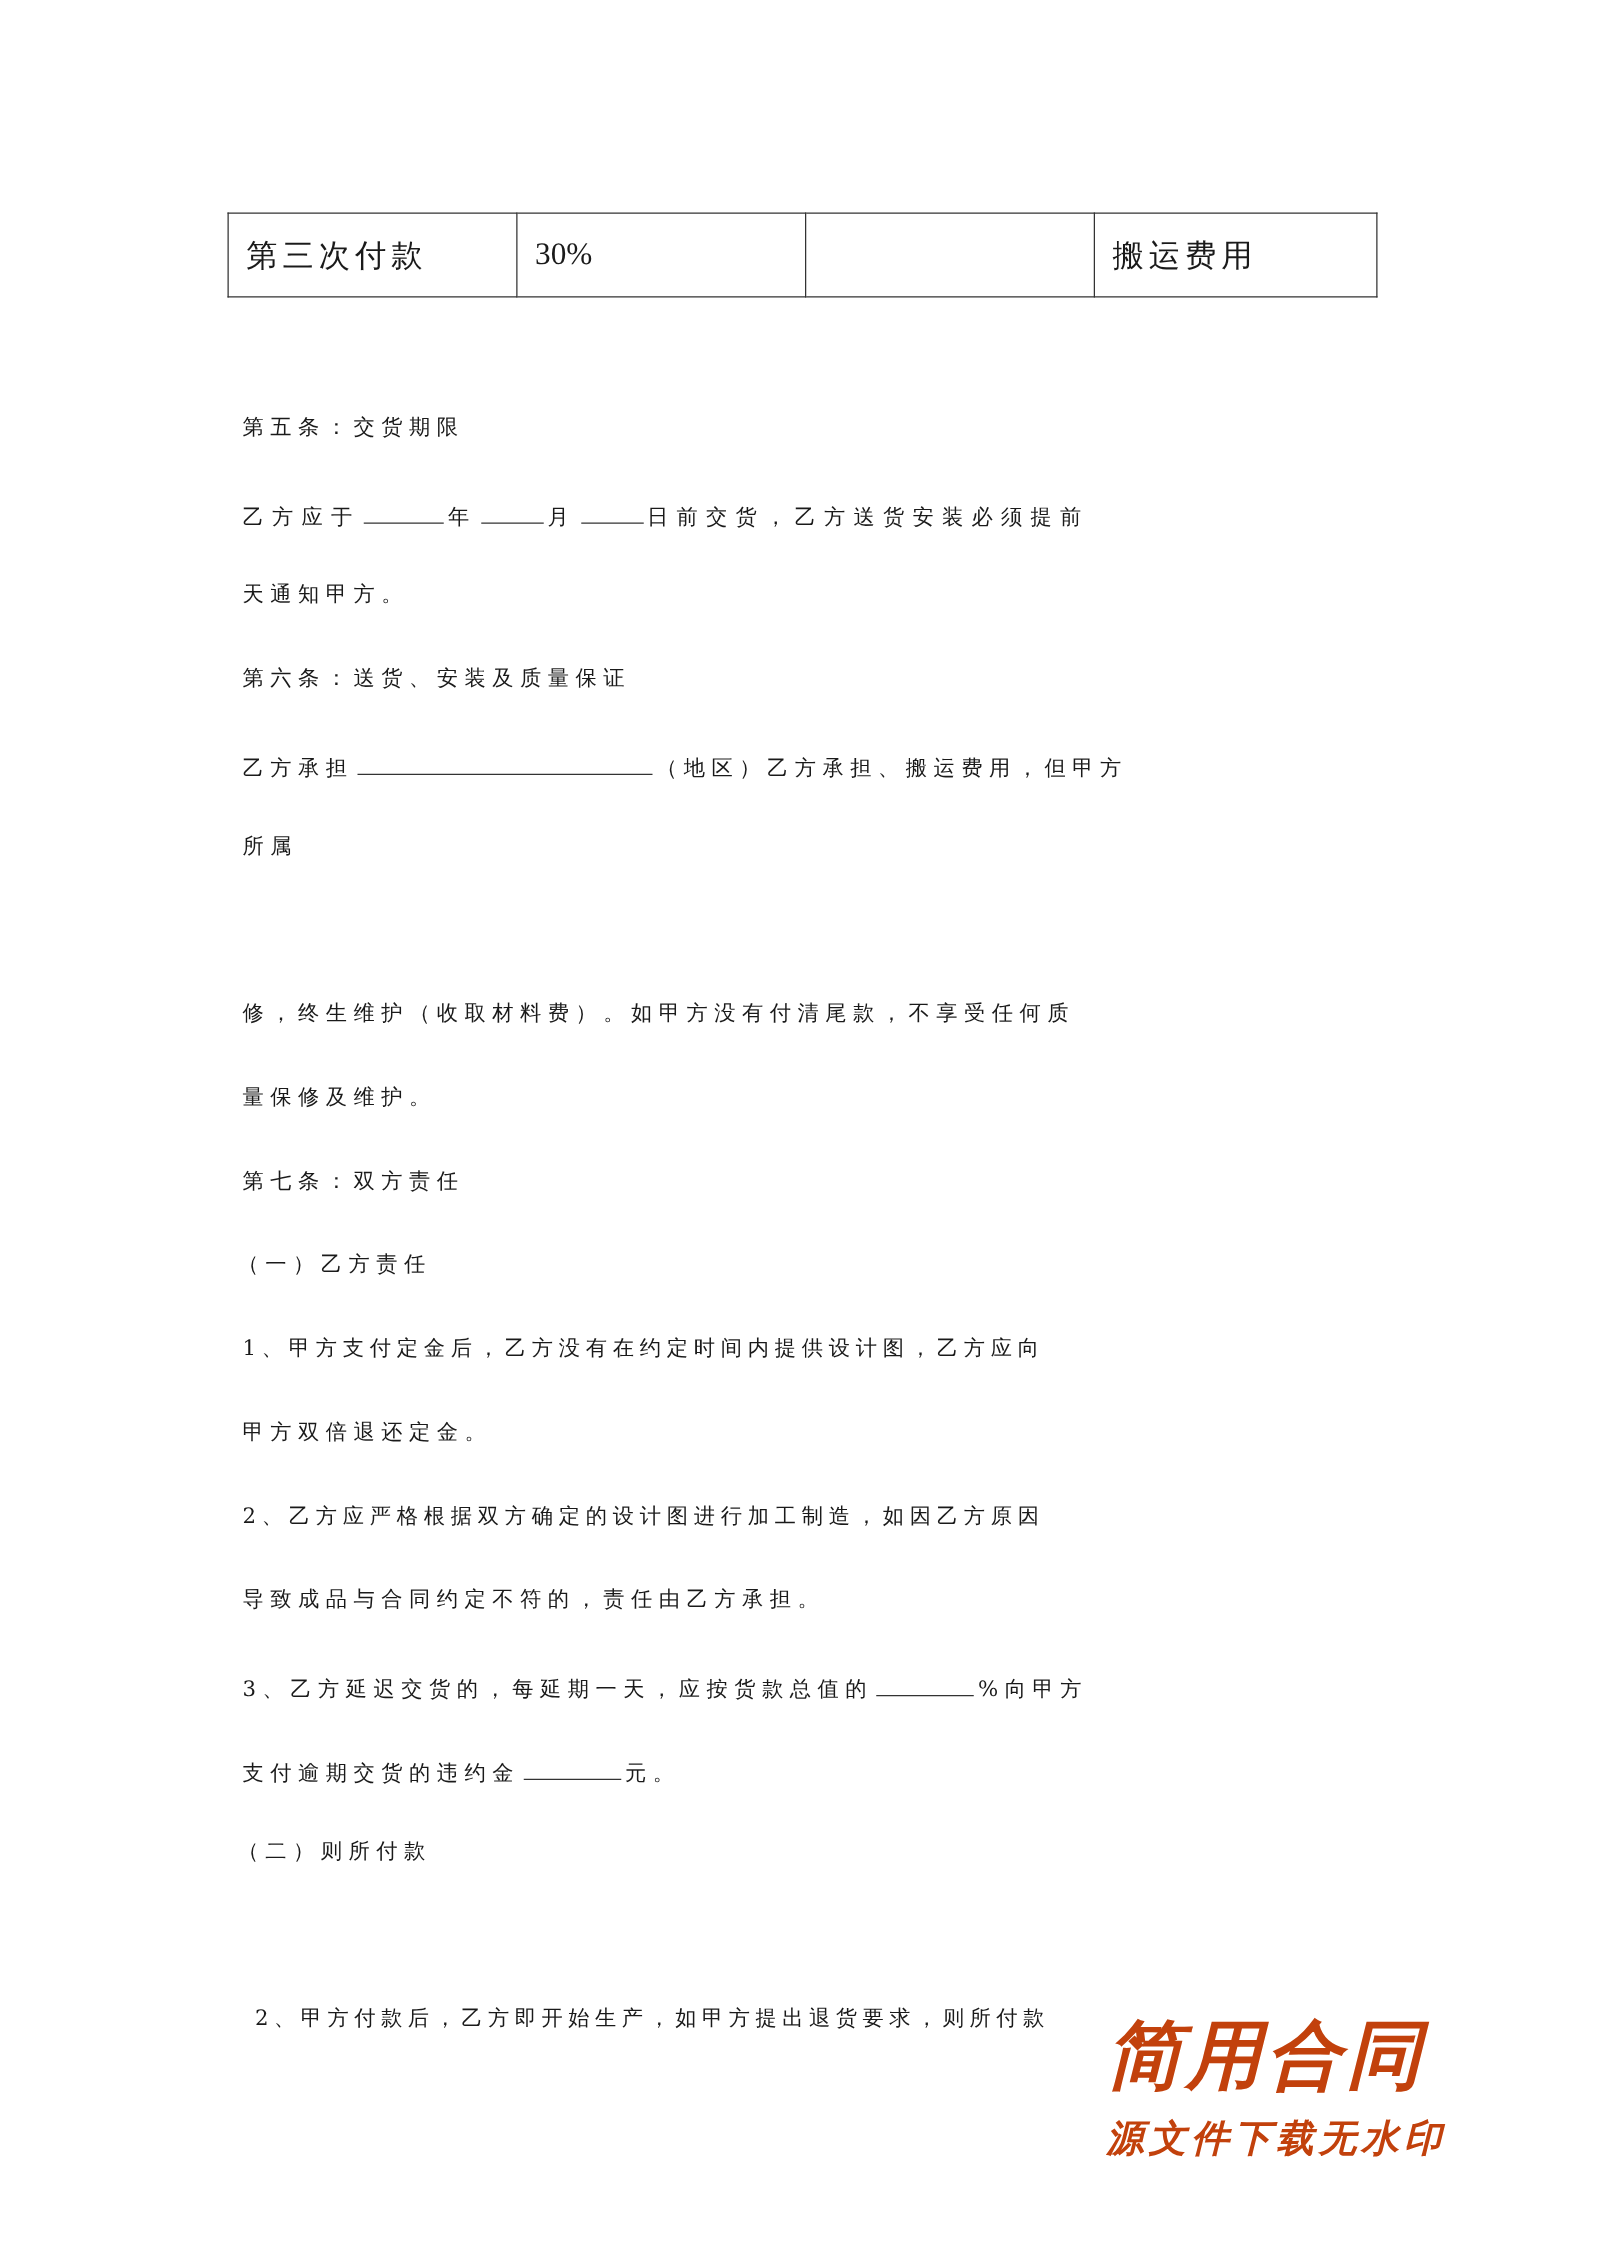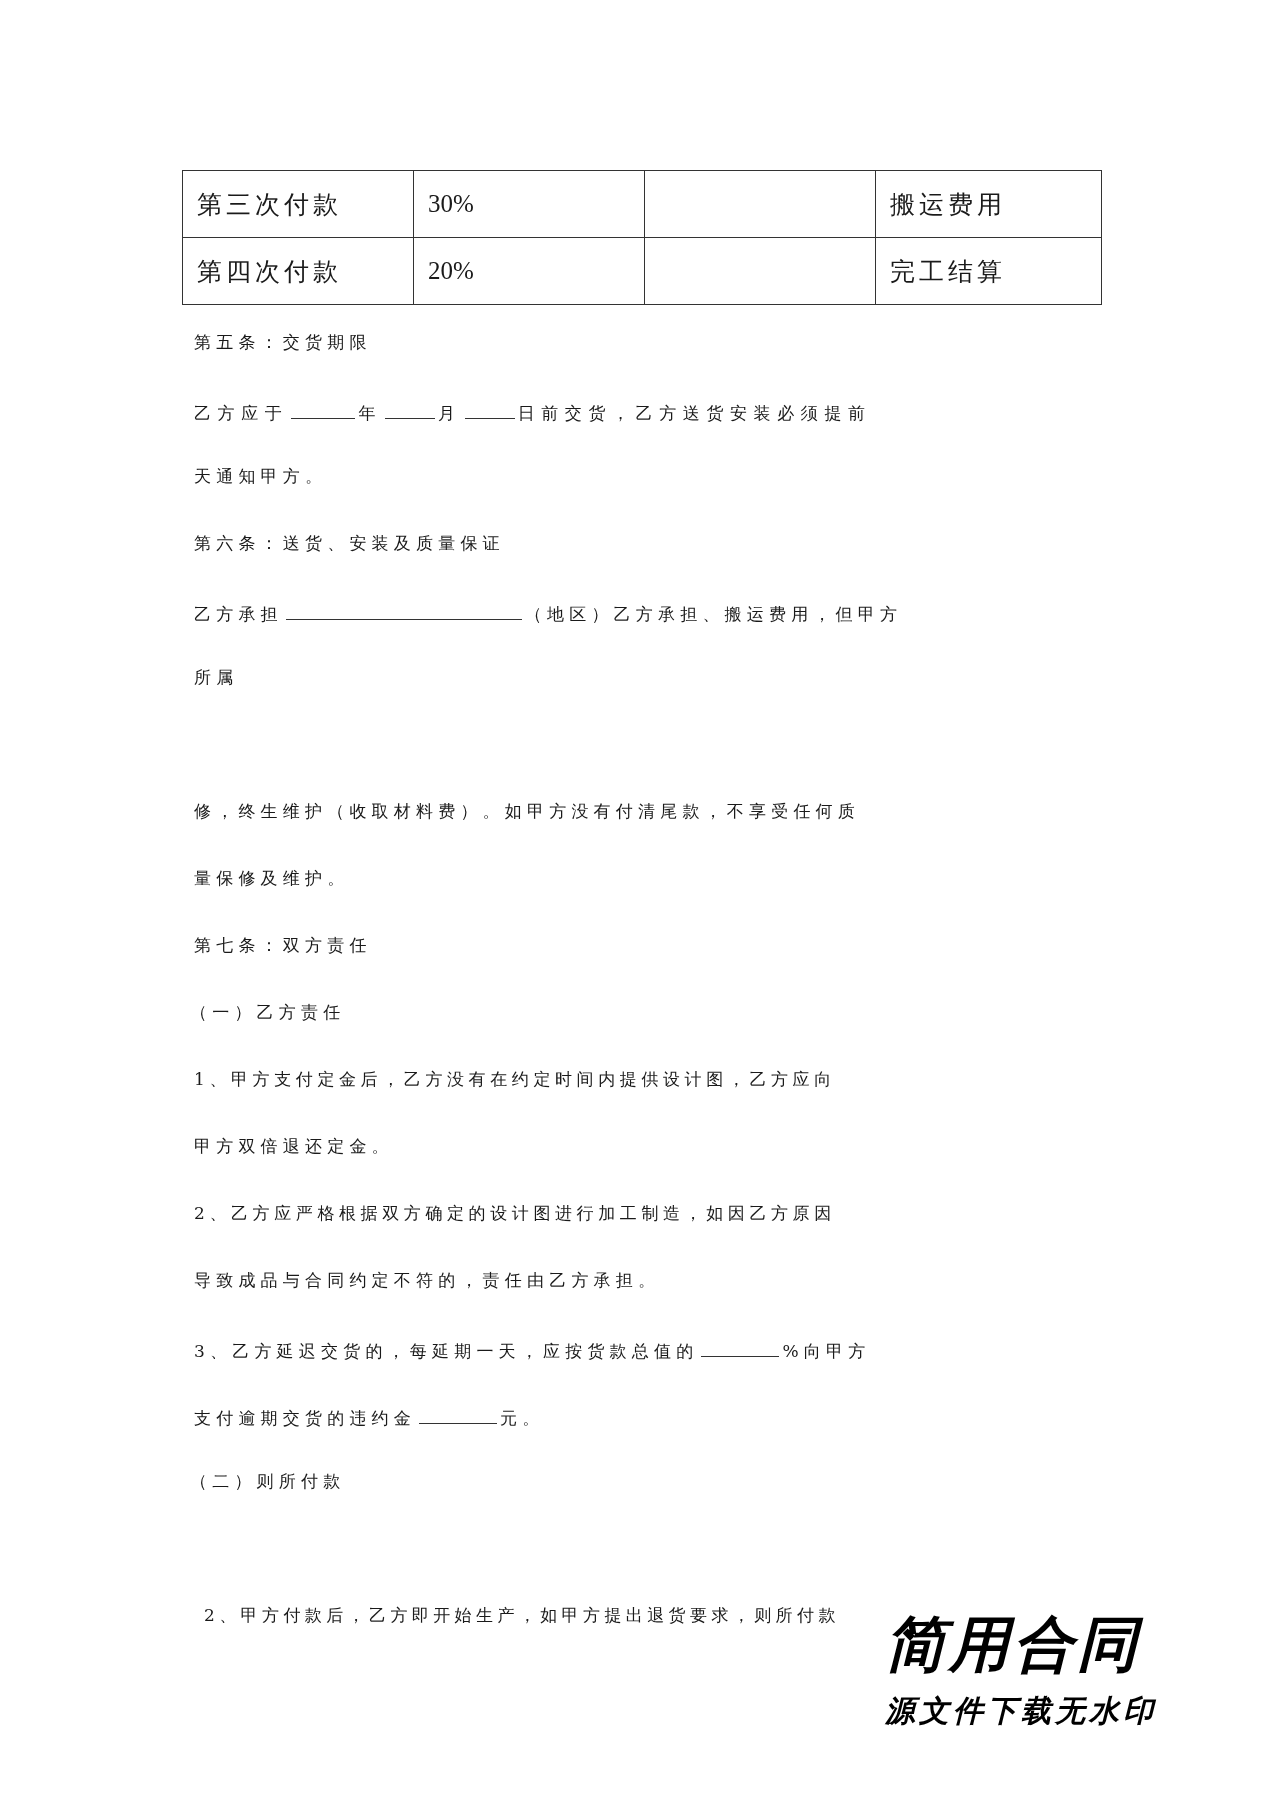--- a/index.html
+++ b/index.html
@@ -24,43 +24,37 @@
   table.pay td.c3 { width: 216px; }
   .line {
     position: absolute; left: 194px;
     font-size: 17px; letter-spacing: 5.2px; white-space: nowrap;
     line-height: 34px;
   }
   .line.sp { letter-spacing: 6.6px; }
   .blank { display: inline-block; border-bottom: 1.5px solid #333; height: 26px; vertical-align: baseline; margin: 0 3px; }
   .wm {
     position: absolute; font-family: "DejaVu Sans", sans-serif; font-weight: bold; font-style: italic;
-    color: #000000; white-space: nowrap;
+    color: #c2410c; white-space: nowrap;
   }
   .wm1 { left: 885px; top: 1590px; font-size: 60px; letter-spacing: 4px; }
   .wm2 { left: 885px; top: 1676px; font-size: 30px; letter-spacing: 4px; }
 </style>
 </head>
 <body>
 
 <div class="page">
 
   <table class="pay">
     <tbody>
         <tr>
       <td class="c1">第三次付款</td>
       <td class="c2">30%</td>
       <td class="c3"></td>
       <td>搬运费用</td>
-    </tr>
-    <tr>
-      <td class="c1">第四次付款</td>
-      <td class="c2">20%</td>
-      <td class="c3"></td>
-      <td>完工结算</td>
     </tr>
   </tbody>
     </table>
 
   <div class="line" style="top:310px">第五条：交货期限</div>
   <div class="line sp" style="top:377px">
     <span>乙方应于</span><span class="blank" style="width:64px"></span><span>年</span><span class="blank" style="width:50px"></span><span>月</span><span class="blank" style="width:50px"></span><span>日前交货，乙方送货安装必须提前</span>
   </div>
   <div class="line" style="top:444px">天通知甲方。</div>
 

